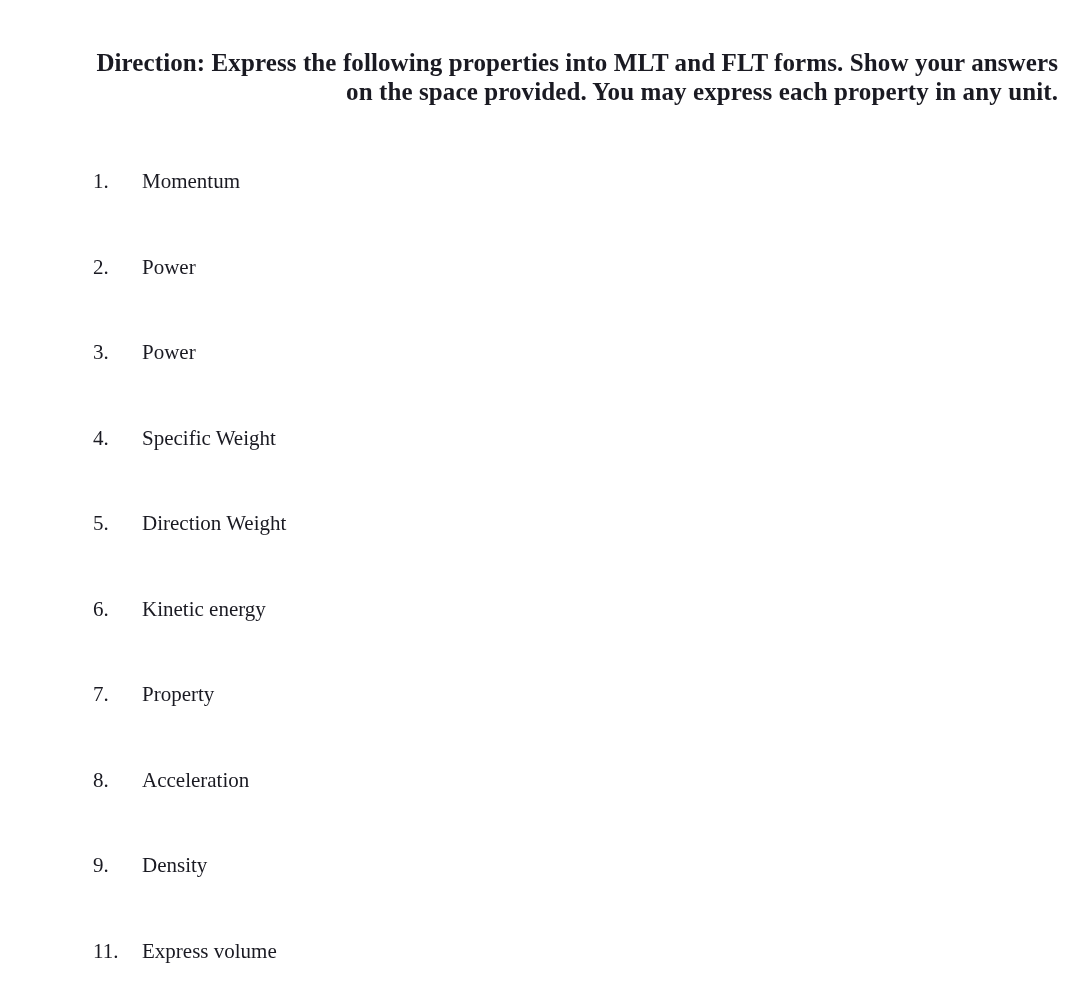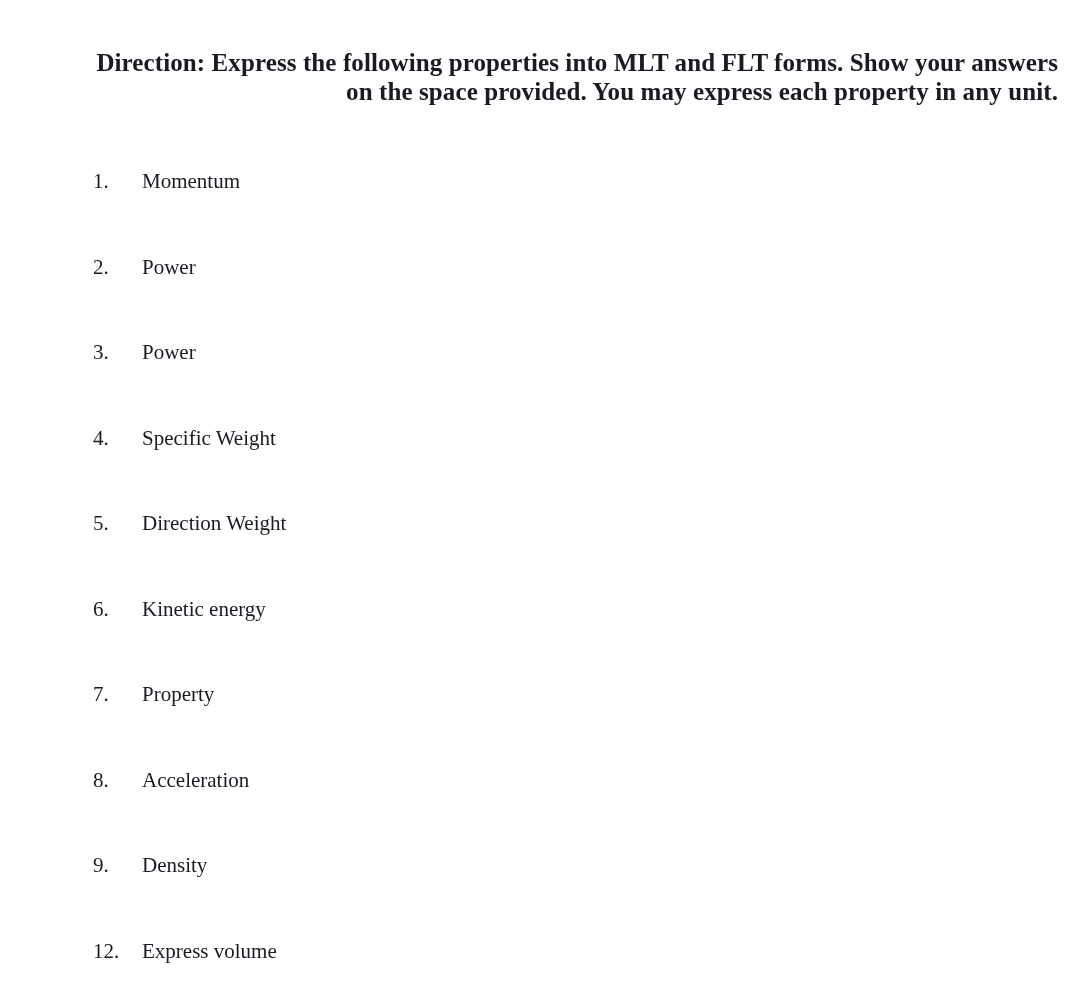--- a/index.html
+++ b/index.html
@@ -163,21 +163,21 @@
         <span class="answer-slot slot-flt"></span>
       </div>
       <div class="list-item">
         <span class="item-number">9.</span>
         <span class="item-label">Density</span>
         <span class="answer-slot slot-unit"></span>
         <span class="answer-slot slot-mlt"></span>
         <span class="answer-slot slot-flt"></span>
       </div>
       <div class="list-item">
-        <span class="item-number">12.</span>
+        <span class="item-number">11.</span>
         <span class="item-label">Express volume</span>
         <span class="answer-slot slot-unit"></span>
         <span class="answer-slot slot-mlt"></span>
         <span class="answer-slot slot-flt"></span>
       </div>
     </div>
 
 </div>
 
 </body></html>

